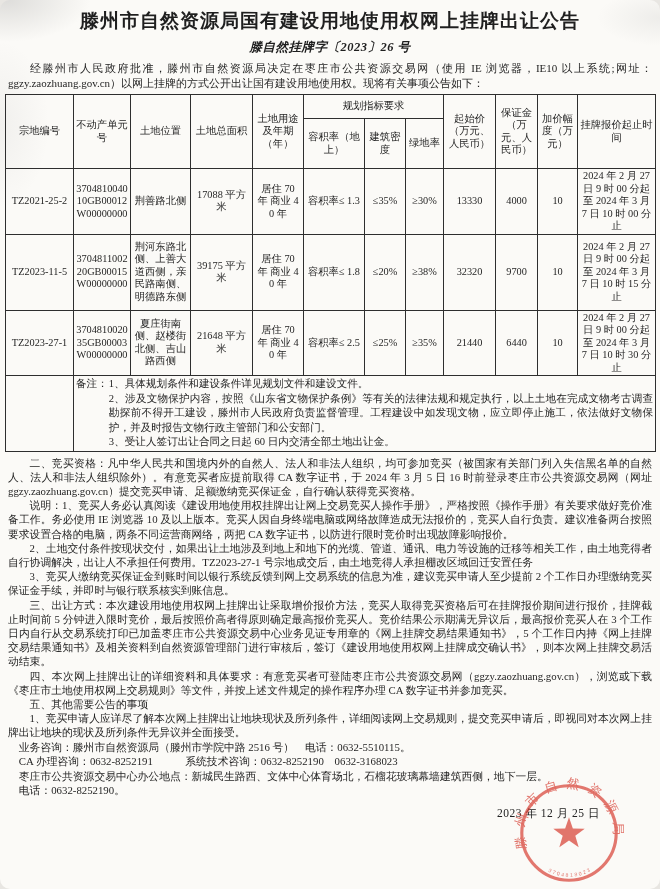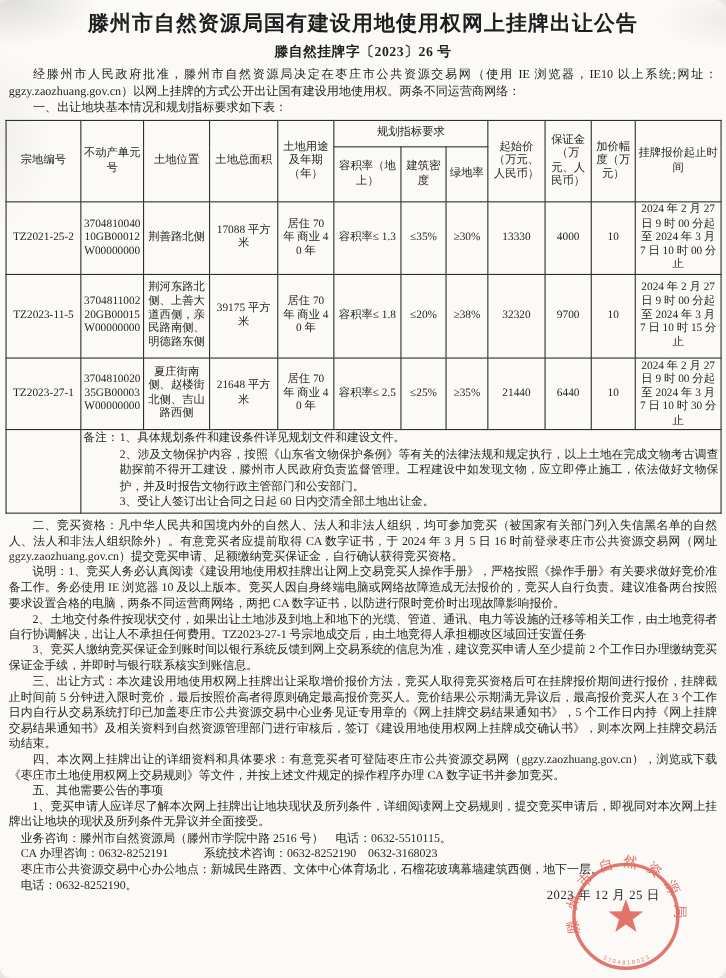--- a/index.html
+++ b/index.html
@@ -13,21 +13,21 @@
     position:relative; width:660px; height:889px; overflow:hidden;
     background:
       radial-gradient(ellipse 120px 60px at 1% 0%, rgba(90,90,90,.18), transparent 70%),
       radial-gradient(ellipse 90px 40px at 100% 2%, rgba(120,120,120,.10), transparent 70%),
       radial-gradient(ellipse 70px 120px at 0% 14%, rgba(120,120,120,.08), transparent 70%),
       #fbfaf7;
     padding:6px 5px 0 5px;
     border-radius:10px;
   }
   .title{ text-align:center; font-size:19px; font-weight:bold; letter-spacing:1px; padding-top:2px; }
-  .docno{ text-align:center; font-size:12.5px; font-weight:bold; margin-top:5px; letter-spacing:.5px; }
+  .docno{ text-align:center; font-size:12.5px; font-weight:bold; margin-top:5px; letter-spacing:.5px;font-style:italic; }
   .intro, .sec-lead{ font-size:11px; line-height:15px; text-align:justify; text-indent:2em; margin:0 3px; }
   .intro{ margin-top:5px; }
 
   table.land{ width:650px; border-collapse:collapse; table-layout:fixed; margin-top:3px; }
   table.land th, table.land td{
     border:1px solid #2e2e2e; font-weight:normal;
     font-size:10.3px; line-height:12.5px; text-align:center; vertical-align:middle;
     padding:1px 2px; word-break:break-all; overflow:hidden;
   }
   table.land .latin{ word-break:break-all; }
@@ -54,22 +54,21 @@
     opacity:.8; pointer-events:none;
   }
 </style>
 </head>
 <body>
 
 <div class="page">
 
   <div class="title">滕州市自然资源局国有建设用地使用权网上挂牌出让公告</div>
   <div class="docno">滕自然挂牌字〔2023〕26 号</div>
-  <div class="intro">经滕州市人民政府批准，滕州市自然资源局决定在枣庄市公共资源交易网（使用 IE 浏览器，IE10 以上系统;网址：ggzy.zaozhuang.gov.cn）以网上挂牌的方式公开出让国有建设用地使用权。两条不同运营商网络：</div>
-  <div class="sec-lead">一、出让地块基本情况和规划指标要求如下表：</div>
+  <div class="intro">经滕州市人民政府批准，滕州市自然资源局决定在枣庄市公共资源交易网（使用 IE 浏览器，IE10 以上系统;网址：ggzy.zaozhuang.gov.cn）以网上挂牌的方式公开出让国有建设用地使用权。现将有关事项公告如下：</div>
 
   <table class="land">
     <colgroup>
       <col style="width:68px">
         <col style="width:57px">
         <col style="width:60px">
         <col style="width:62px">
       <col style="width:51px">
         <col style="width:61px">
         <col style="width:41px">

